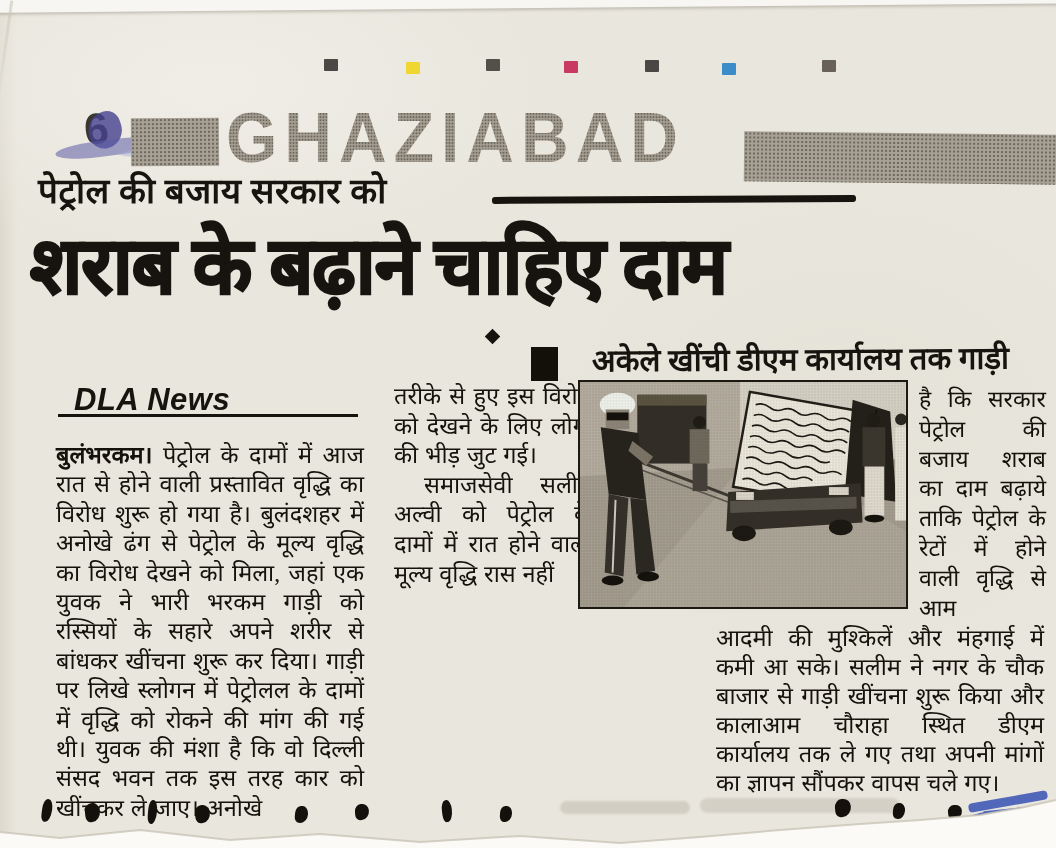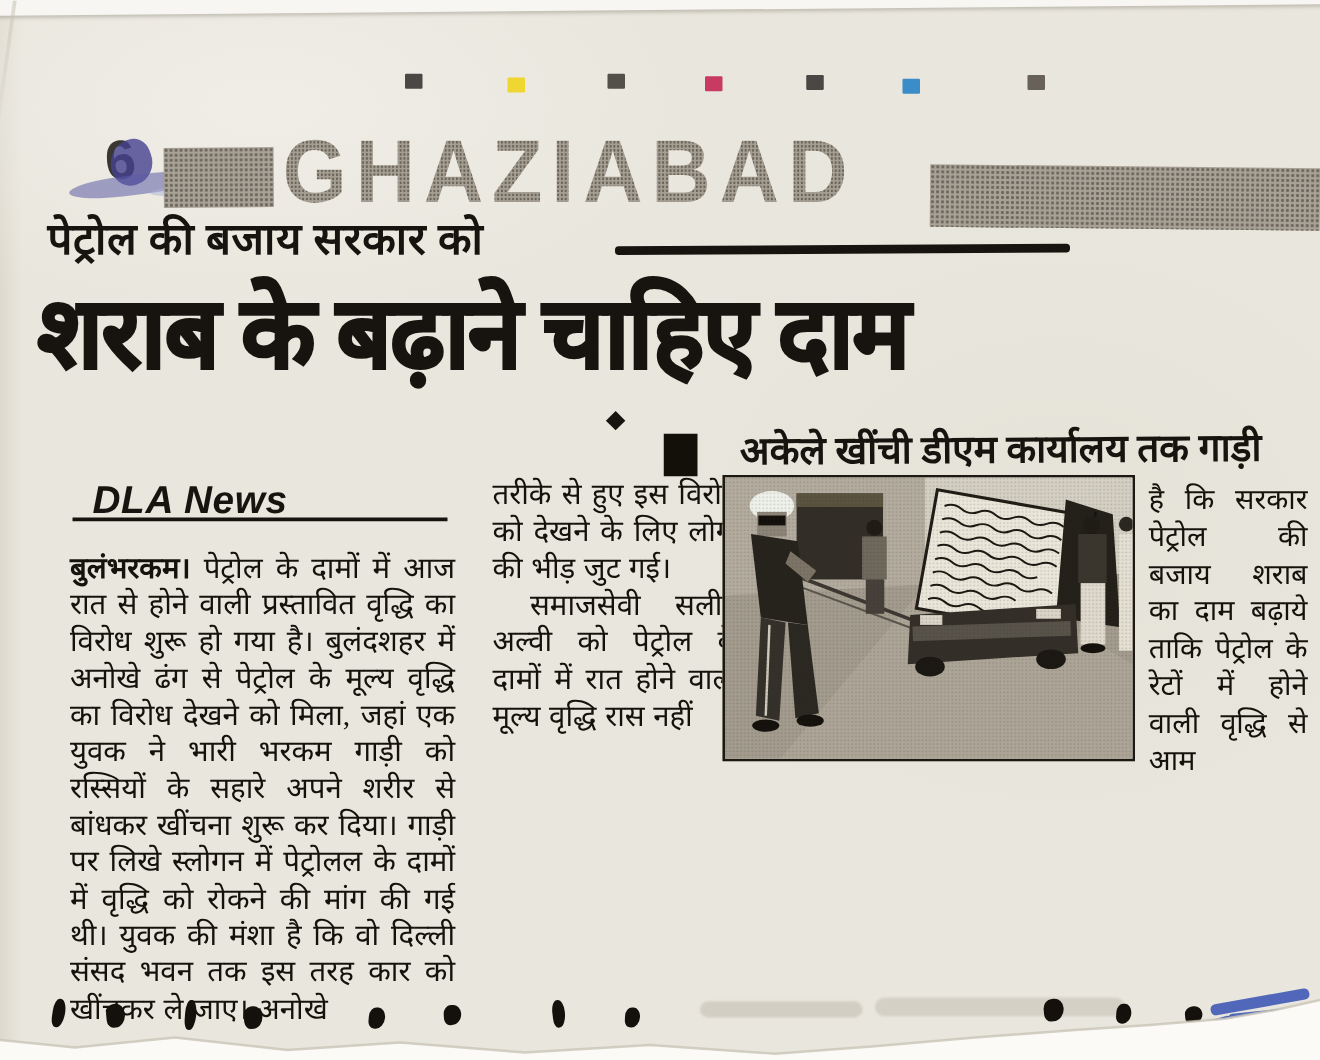--- a/index.html
+++ b/index.html
@@ -140,20 +140,21 @@
   </div>
 
   <div class="coltext col2a" data-interactable="false">
     <p data-interactable="false">तरीके से हुए इस विरोध को देखने के लिए लोगों की भीड़ जुट गई।</p>
     <p class="indent" data-interactable="false">समाजसेवी सलीम अल्वी को पेट्रोल के दामों में रात होने वाली मूल्य वृद्धि रास नहीं</p>
   </div>
 
 
   <div class="coltext col3a" data-interactable="false">है कि सरकार पेट्रोल की बजाय शराब का दाम बढ़ाये ताकि पेट्रोल के रेटों में होने वाली वृद्धि से आम</div>
 
+  <div class="coltext col3b" data-interactable="false">आदमी की मुश्किलें और मंहगाई में कमी आ सके। सलीम ने नगर के चौक बाजार से गाड़ी खींचना शुरू किया और कालाआम चौराहा स्थित डीएम कार्यालय तक ले गए तथा अपनी मांगों का ज्ञापन सौंपकर वापस चले गए।</div>
 
   <div class="photo" data-interactable="false">
     <svg viewBox="0 0 330 229" preserveAspectRatio="none" data-interactable="false">
       <defs>
         <pattern id="ht" width="3" height="3" patternUnits="userSpaceOnUse">
           <circle cx="1" cy="1" r="0.68" fill="#262119" opacity="0.20"></circle>
         </pattern>
       </defs>
       <rect width="330" height="229" fill="#c9c4b8"></rect>
       <rect x="0" y="0" width="162" height="96" fill="#b2ab9e"></rect>

